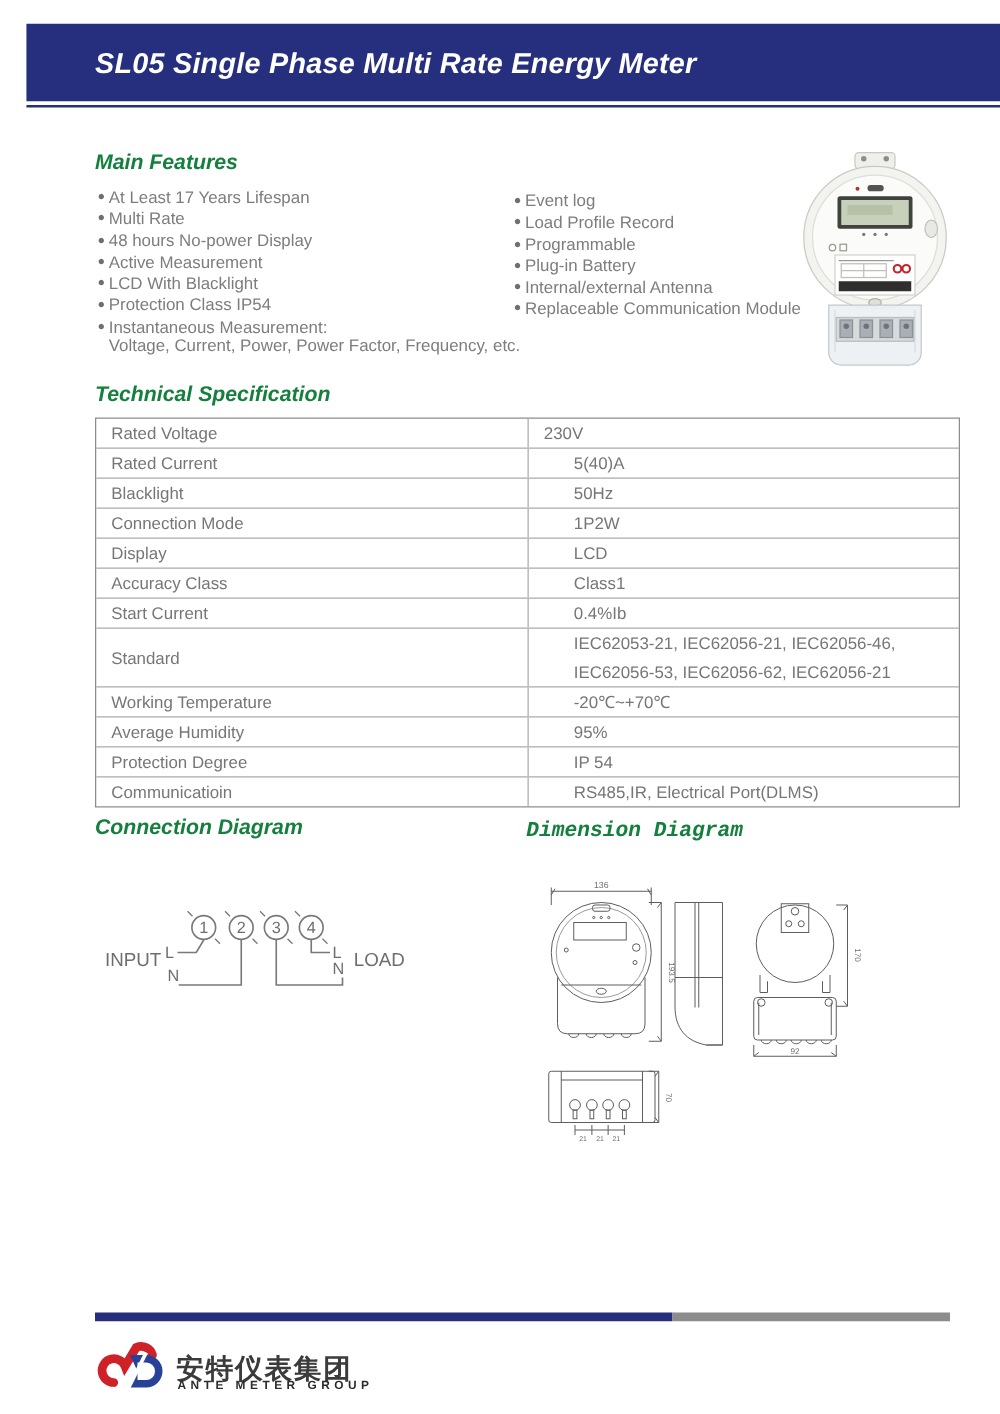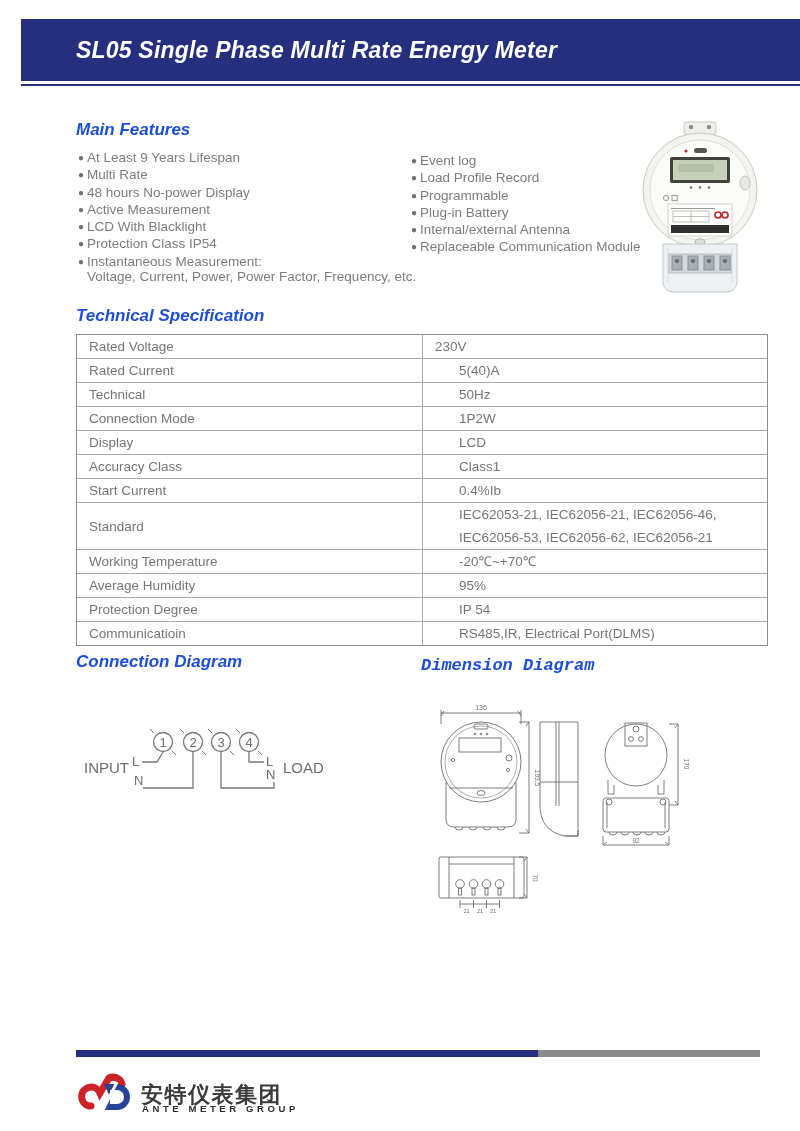--- a/index.html
+++ b/index.html
@@ -6,21 +6,21 @@
   .page{position:relative;width:800px;height:1131px;background:#ffffff;overflow:hidden;
         font-family:"Liberation Sans",sans-serif;color:#7d7d7d;margin-left:21px;}
 
   
   .banner{position:absolute;left:0;top:19px;width:800px;height:62px;background:#262f7d;}
   .banner-title{position:absolute;left:55px;top:0;height:62px;line-height:62px;
     color:#ffffff;font-size:23px;font-weight:bold;font-style:italic;letter-spacing:.2px;white-space:nowrap;}
   .banner-underline{position:absolute;left:0;top:84px;width:800px;height:2px;background:#262f7d;}
 
   
-  .sec-head{position:absolute;color:#1d4ed8;font-size:17px;font-weight:bold;font-style:italic;white-space:nowrap;}
+  .sec-head{position:absolute;color:#15803d;font-size:17px;font-weight:bold;font-style:italic;white-space:nowrap;}
 
   
   .feature-list{position:absolute;list-style:none;margin:0;padding:0;font-size:13.5px;line-height:17.3px;color:#7d7d7d;}
   .feature-list li{display:flex;align-items:flex-start;}
   .bullet{display:inline-block;width:9px;flex:0 0 9px;color:#6f6f6f;font-size:10px;line-height:17.3px;}
   .continuation{padding-left:9px;}
 
   
   .meter-photo{position:absolute;left:620px;top:120px;width:118px;height:182px;}
 
@@ -54,21 +54,21 @@
     <div class="banner-title">SL05 Single Phase Multi Rate Energy Meter</div>
   </div>
   <div class="banner-underline"></div>
 
   <div class="sec-head" style="left:55px;top:120px;">Main Features</div>
 
   <ul class="feature-list" style="left:57px;top:149px;width:330px;">
 
       <li>
         <span class="bullet">●</span>
-        <span>At Least 9 Years Lifespan</span>
+        <span>At Least 17 Years Lifespan</span>
       </li>
 
       <li>
         <span class="bullet">●</span>
         <span>Multi Rate</span>
       </li>
 
       <li>
         <span class="bullet">●</span>
         <span>48 hours No-power Display</span>
@@ -180,21 +180,21 @@
         <div class="spec-label">Rated Voltage</div>
         <div class="spec-value">230V</div>
       </div>
 
       <div class="spec-row">
         <div class="spec-label">Rated Current</div>
         <div class="spec-value">5(40)A</div>
       </div>
 
       <div class="spec-row">
-        <div class="spec-label">Technical</div>
+        <div class="spec-label">Blacklight</div>
         <div class="spec-value">50Hz</div>
       </div>
 
       <div class="spec-row">
         <div class="spec-label">Connection Mode</div>
         <div class="spec-value">1P2W</div>
       </div>
 
       <div class="spec-row">
         <div class="spec-label">Display</div>

